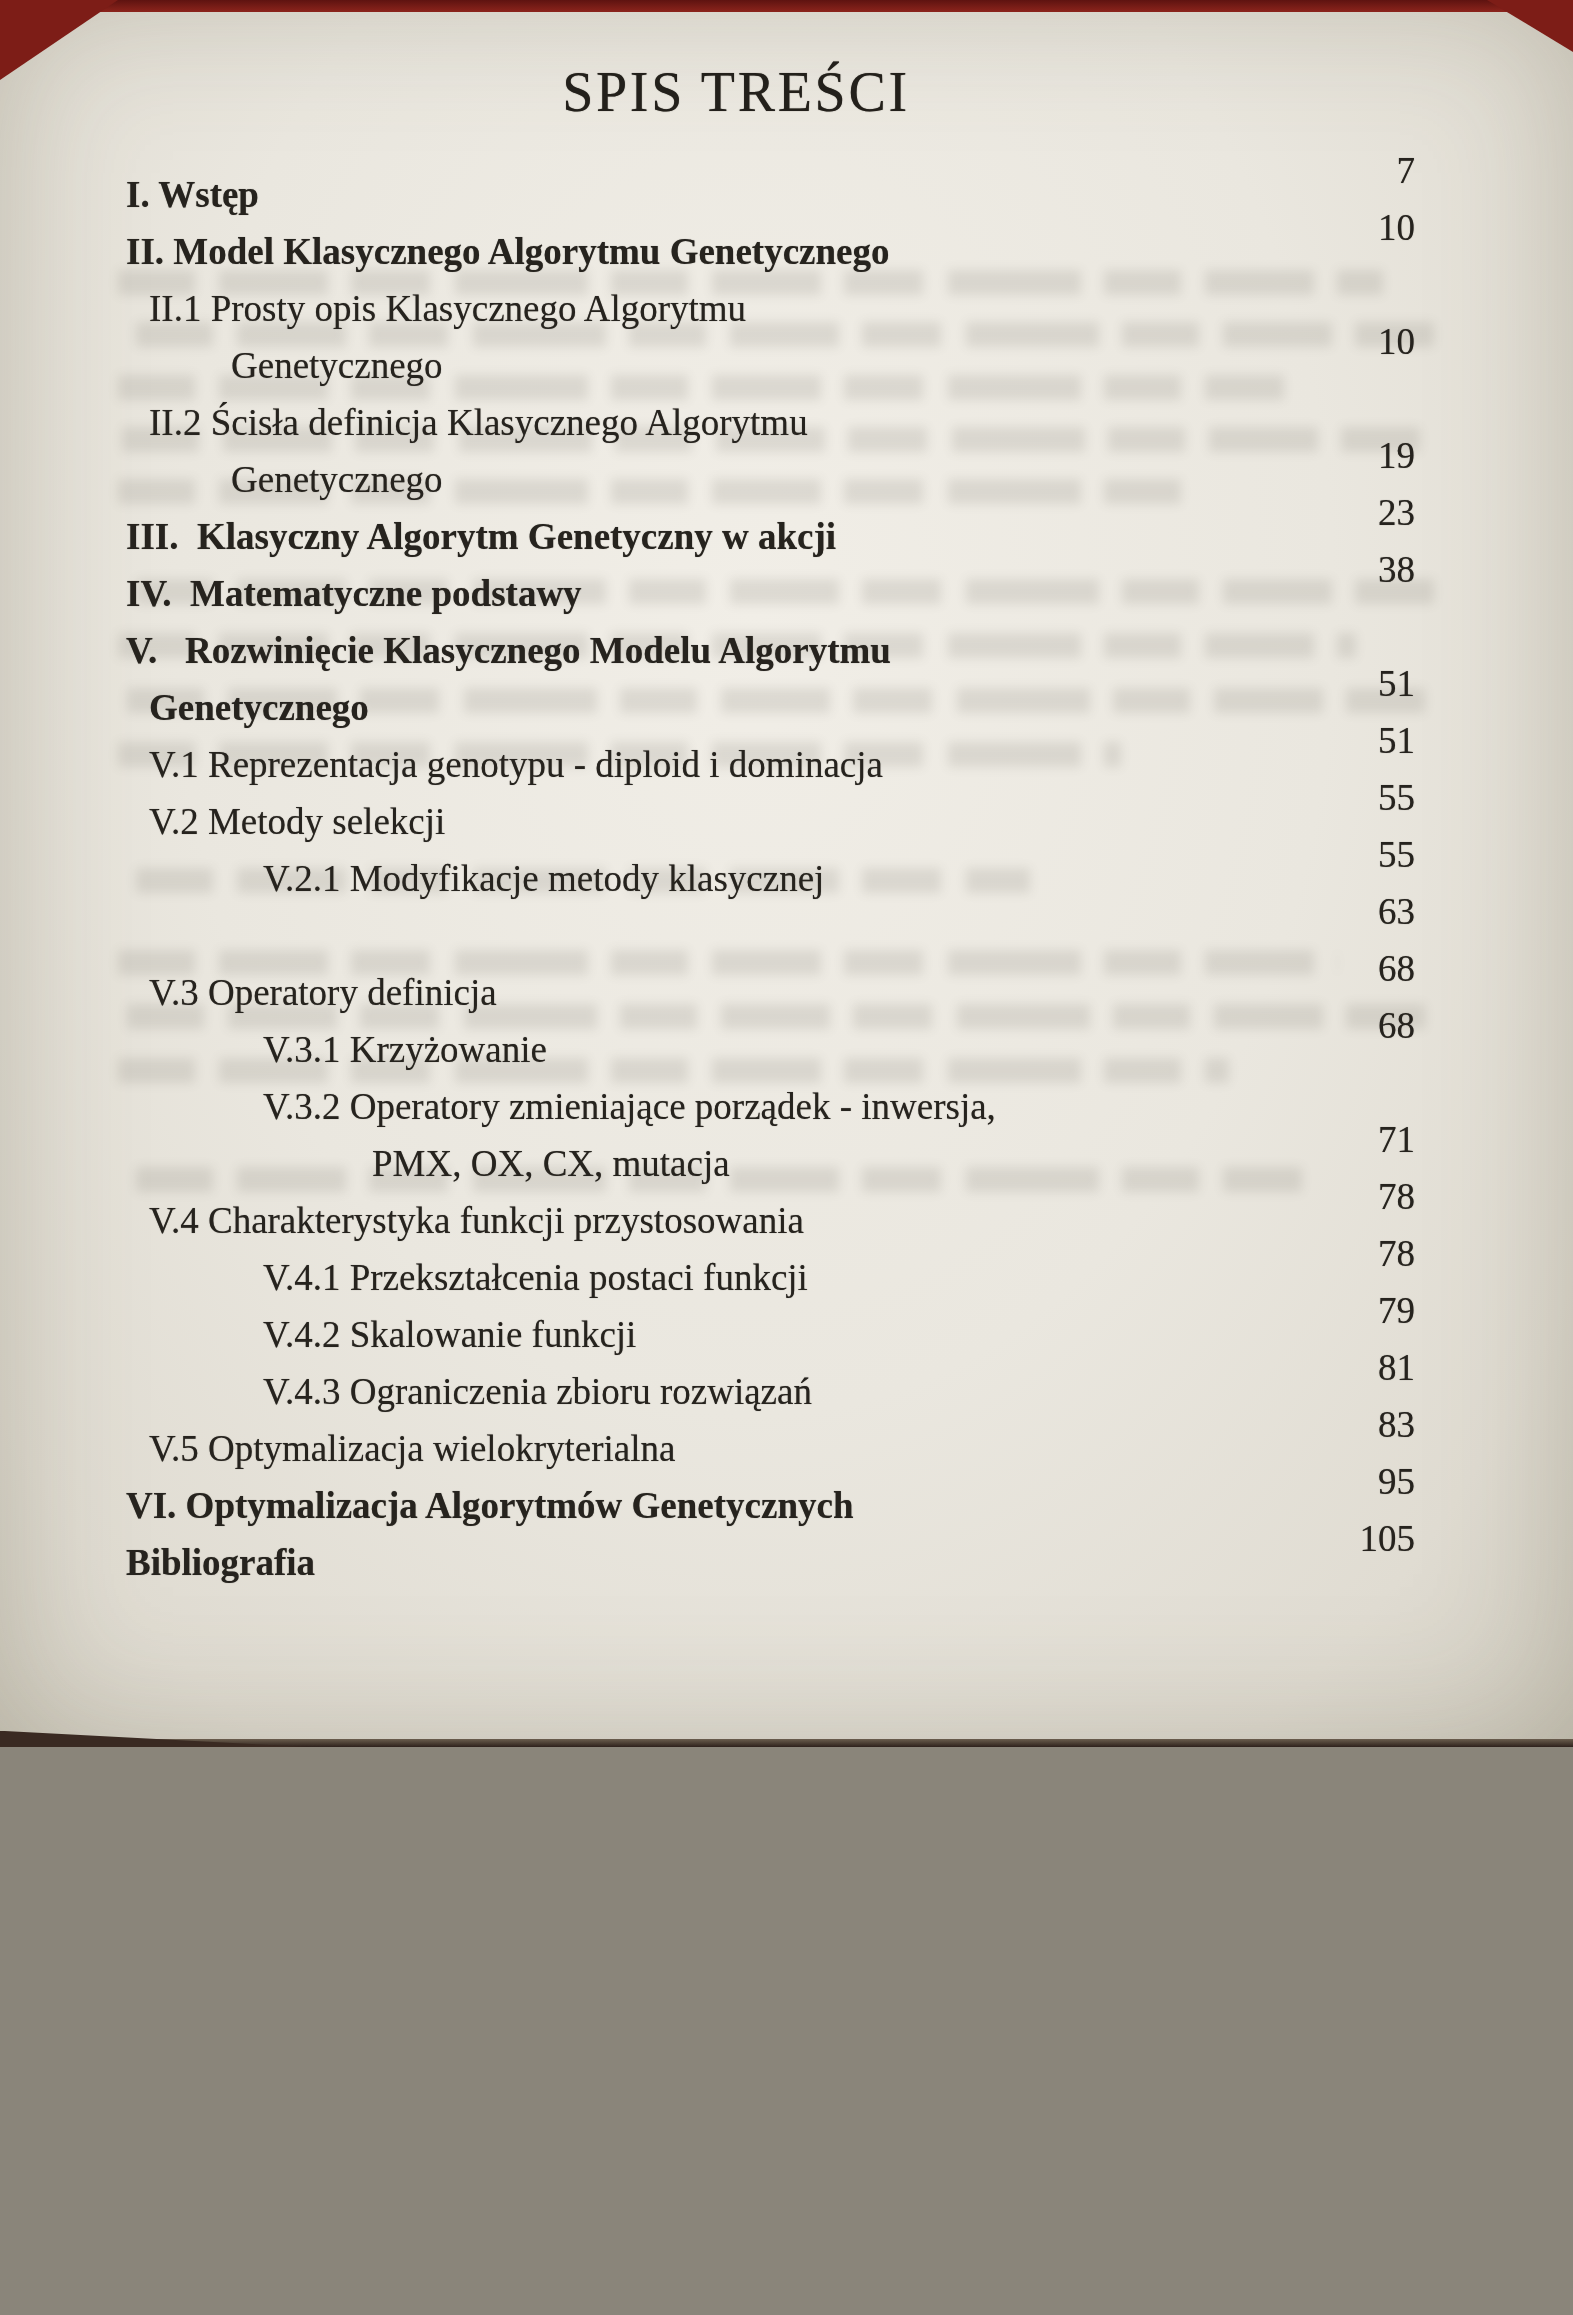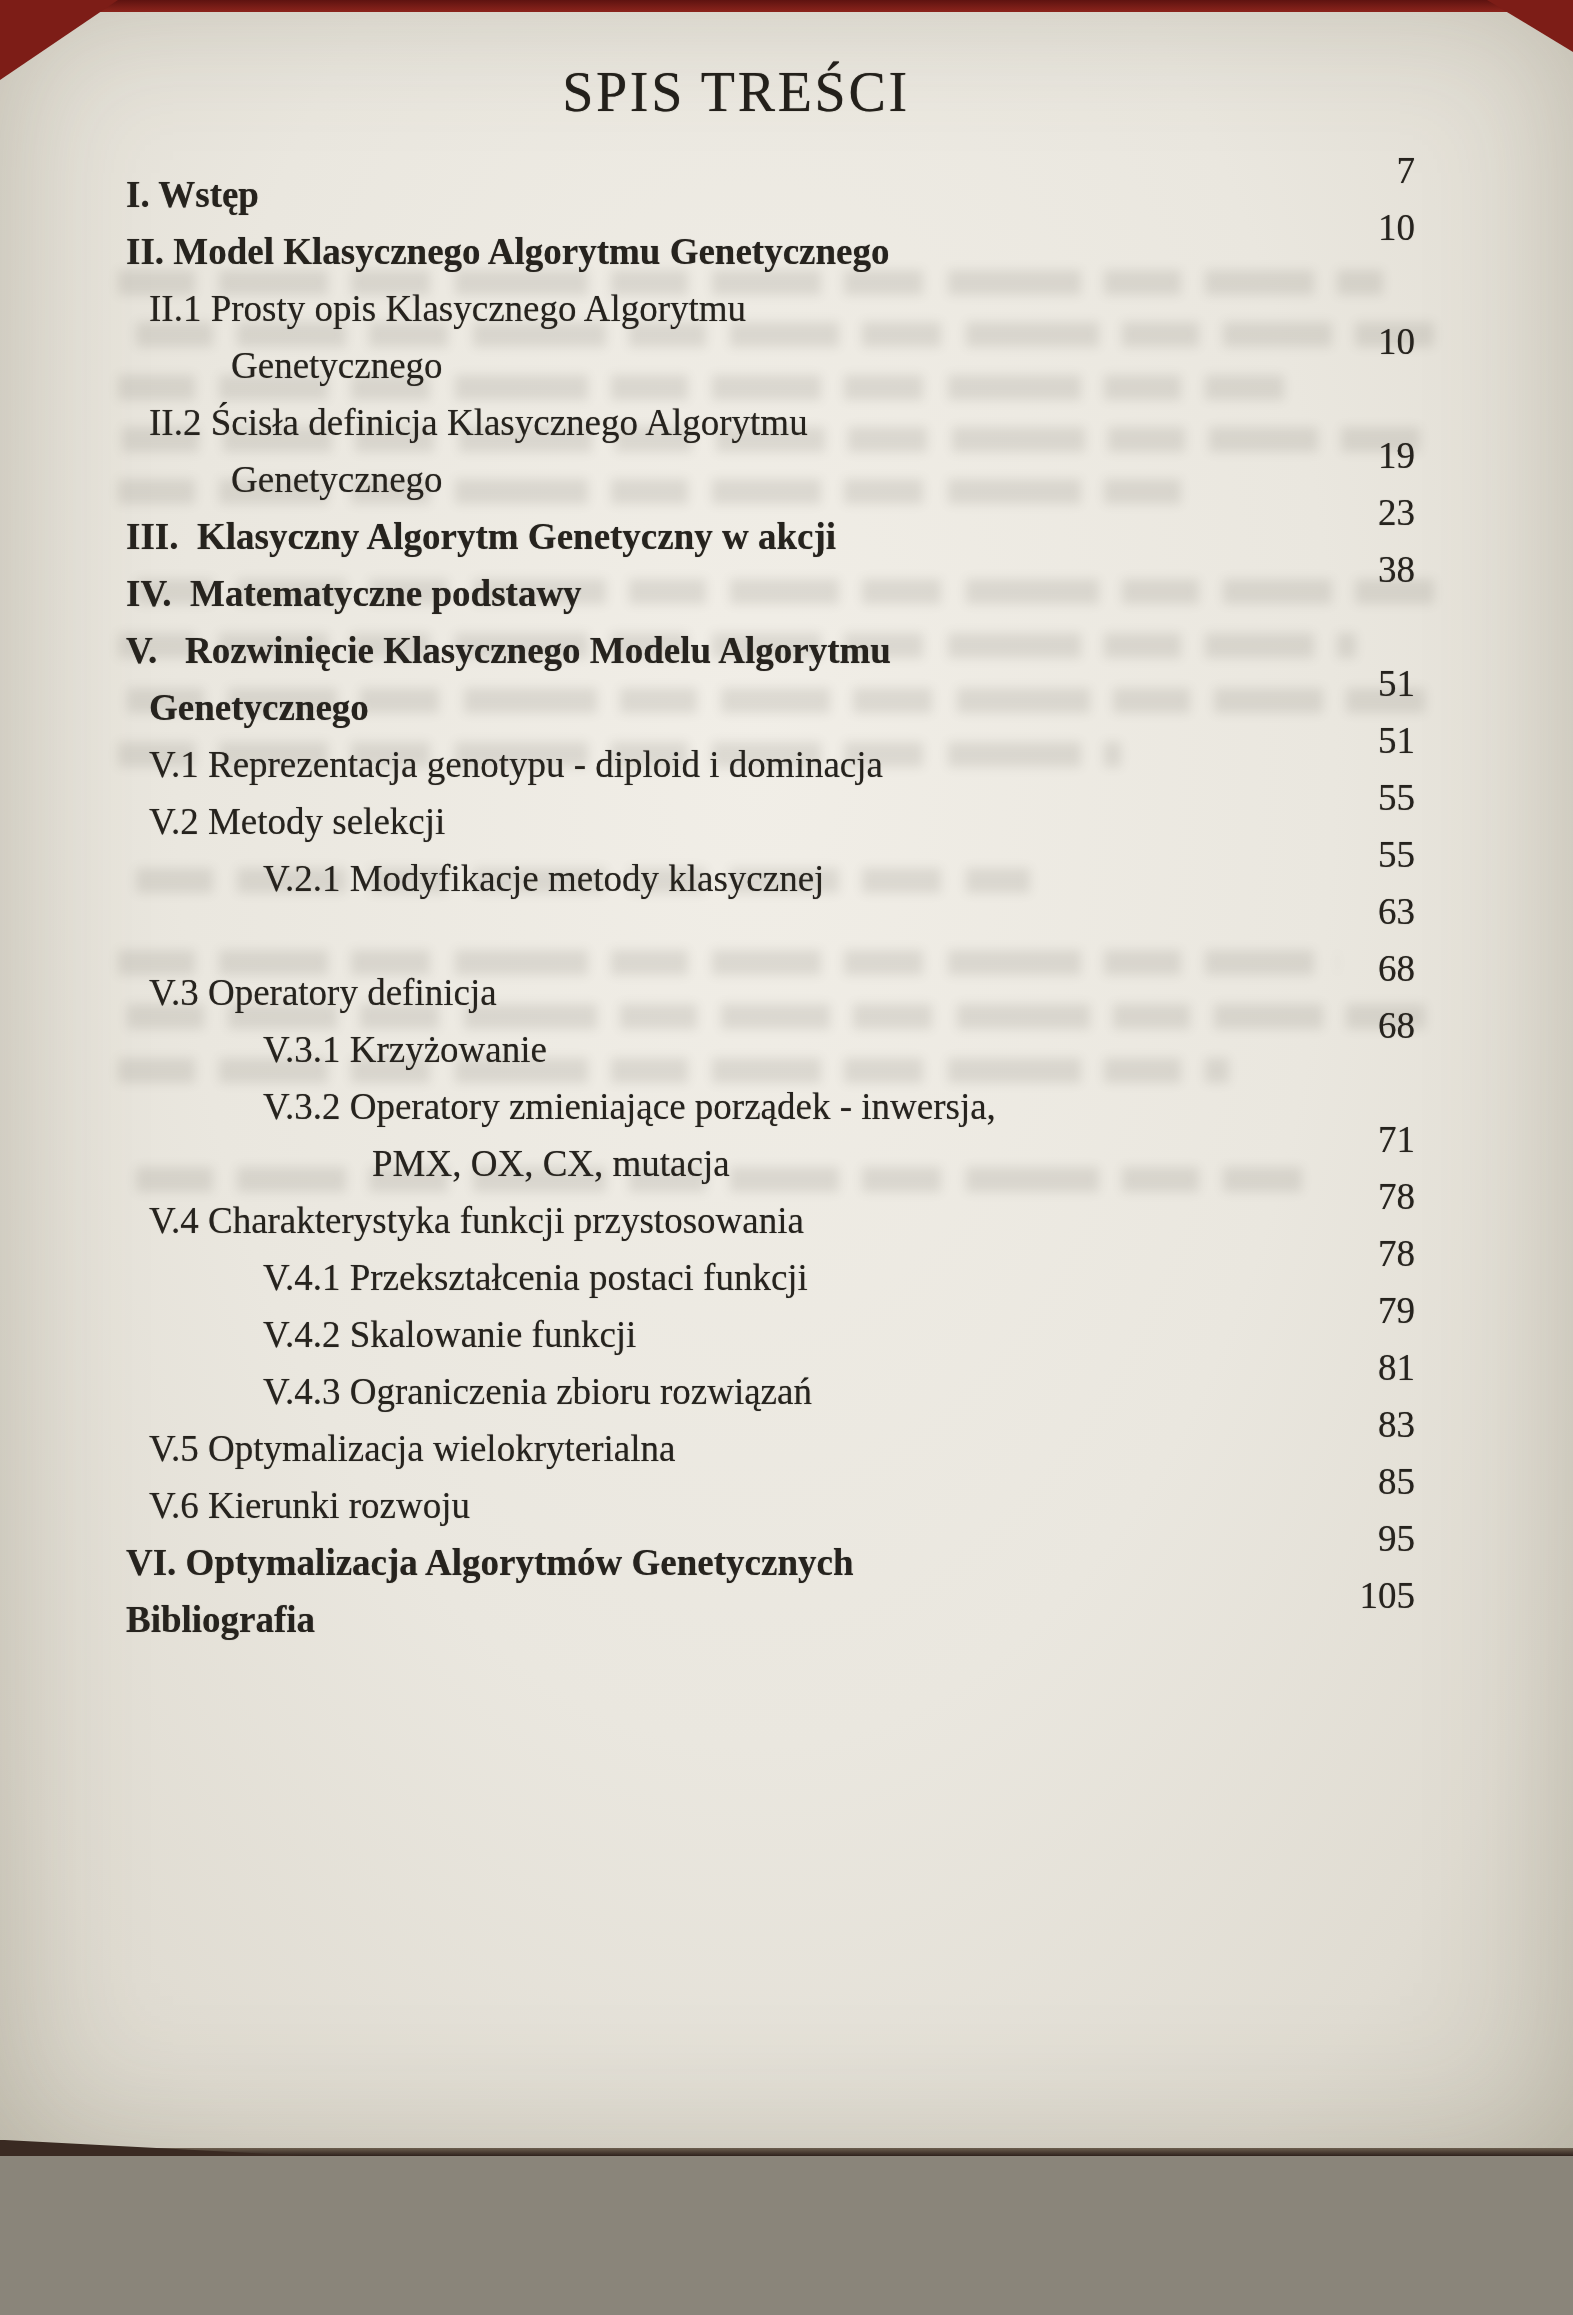--- a/index.html
+++ b/index.html
@@ -8,21 +8,21 @@
   }
   body {
     width: 1573px;
     height: 2316px;
     background: #8a857a;
     font-family: "Liberation Serif", "DejaVu Serif", serif;
   }
   .page {
     position: relative;
     width: 1573px;
-    height: 2156px;
+    height: 1747px;
     overflow: hidden;
     background:
       radial-gradient(ellipse at 48% 35%, #f1eee7 0%, #eae7df 50%, #e0dcd2 82%, #d3cfc3 100%);
     box-shadow: inset 0 0 145px rgba(95, 85, 62, 0.28);
     color: #25221d;
   }
 
   
   .edge-top {
     position: absolute; top: 0; left: 0; width: 100%; height: 11.8px;
@@ -238,24 +238,20 @@
     <span class="toc-page">79</span>
   </div>
         <div class="toc-line indent-3">
     <span class="toc-text">V.4.3 Ograniczenia zbioru rozwiązań</span>
     <span class="toc-page">81</span>
   </div>
         <div class="toc-line indent-1">
     <span class="toc-text">V.5 Optymalizacja wielokryterialna</span>
     <span class="toc-page">83</span>
   </div>
-        <div class="toc-line indent-1">
-    <span class="toc-text">V.6 Kierunki rozwoju</span>
-    <span class="toc-page">85</span>
-  </div>
         <div class="toc-line indent-0 bold">
     <span class="toc-text">VI. Optymalizacja Algorytmów Genetycznych</span>
     <span class="toc-page">95</span>
   </div>
         <div class="toc-line indent-0 bold">
     <span class="toc-text">Bibliografia</span>
     <span class="toc-page">105</span>
   </div>
       </div>
   </div>

